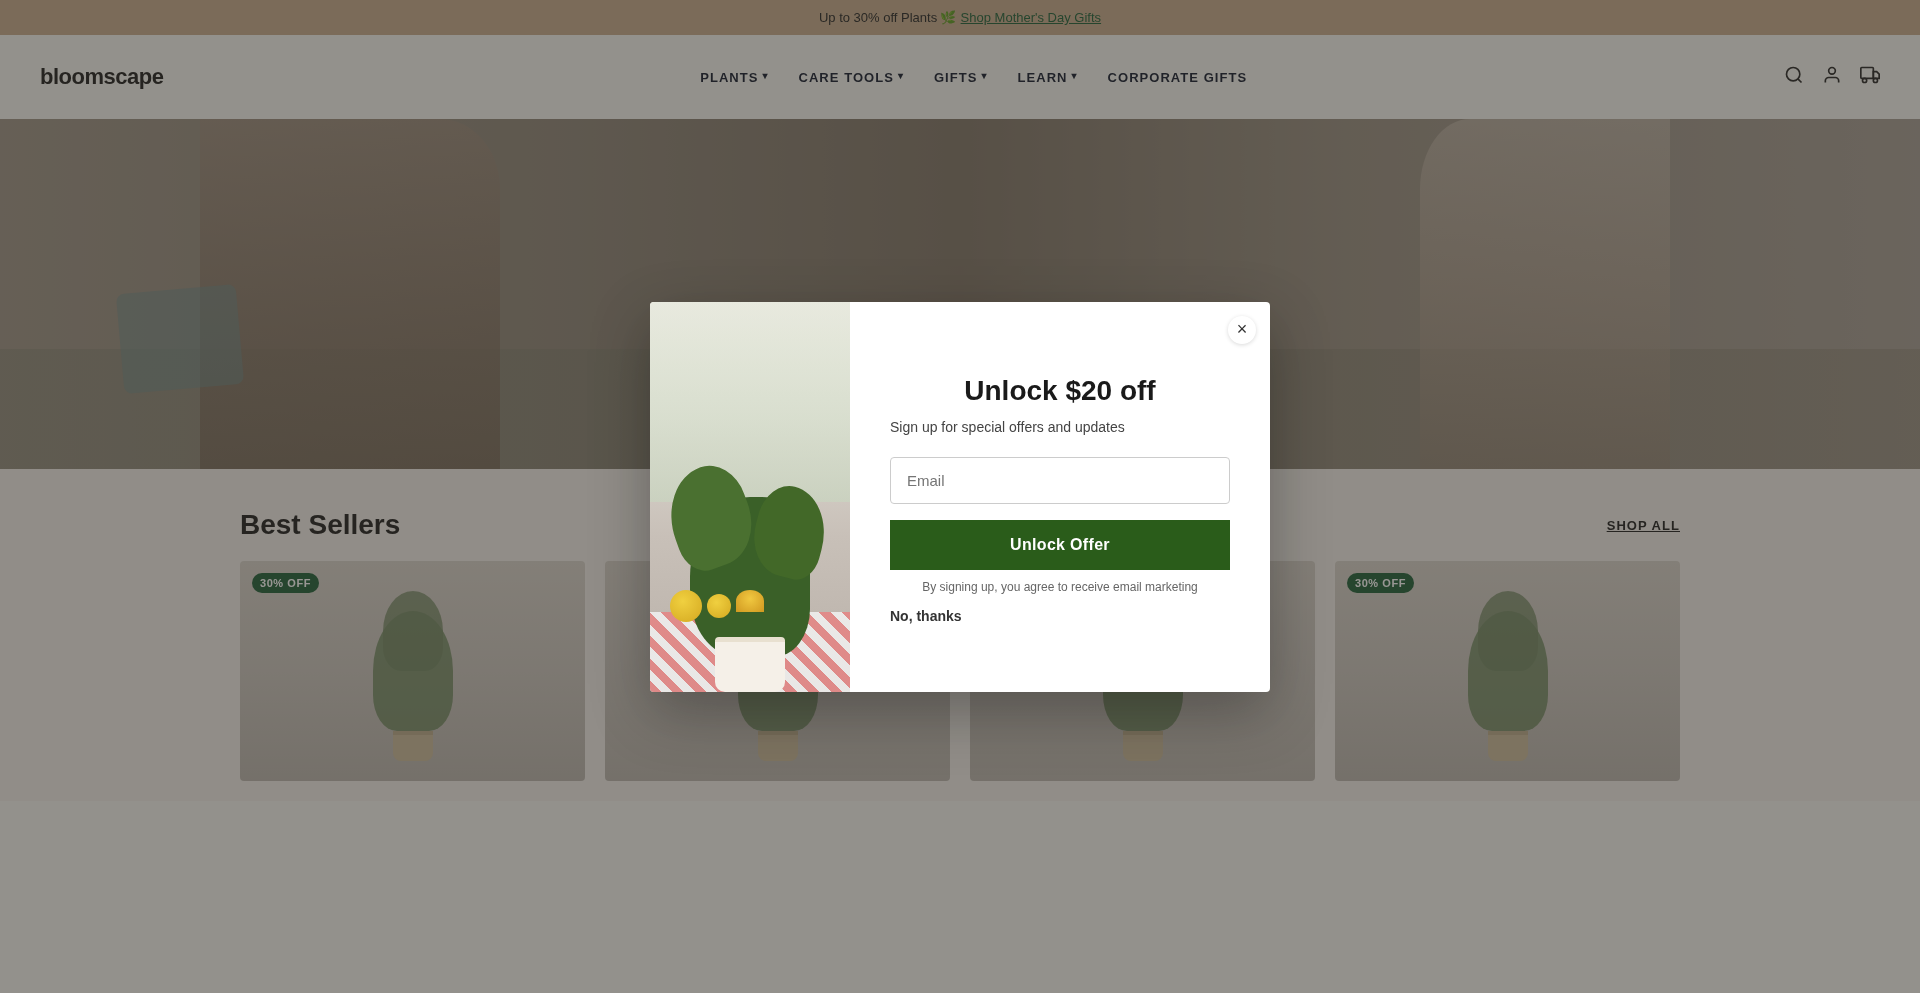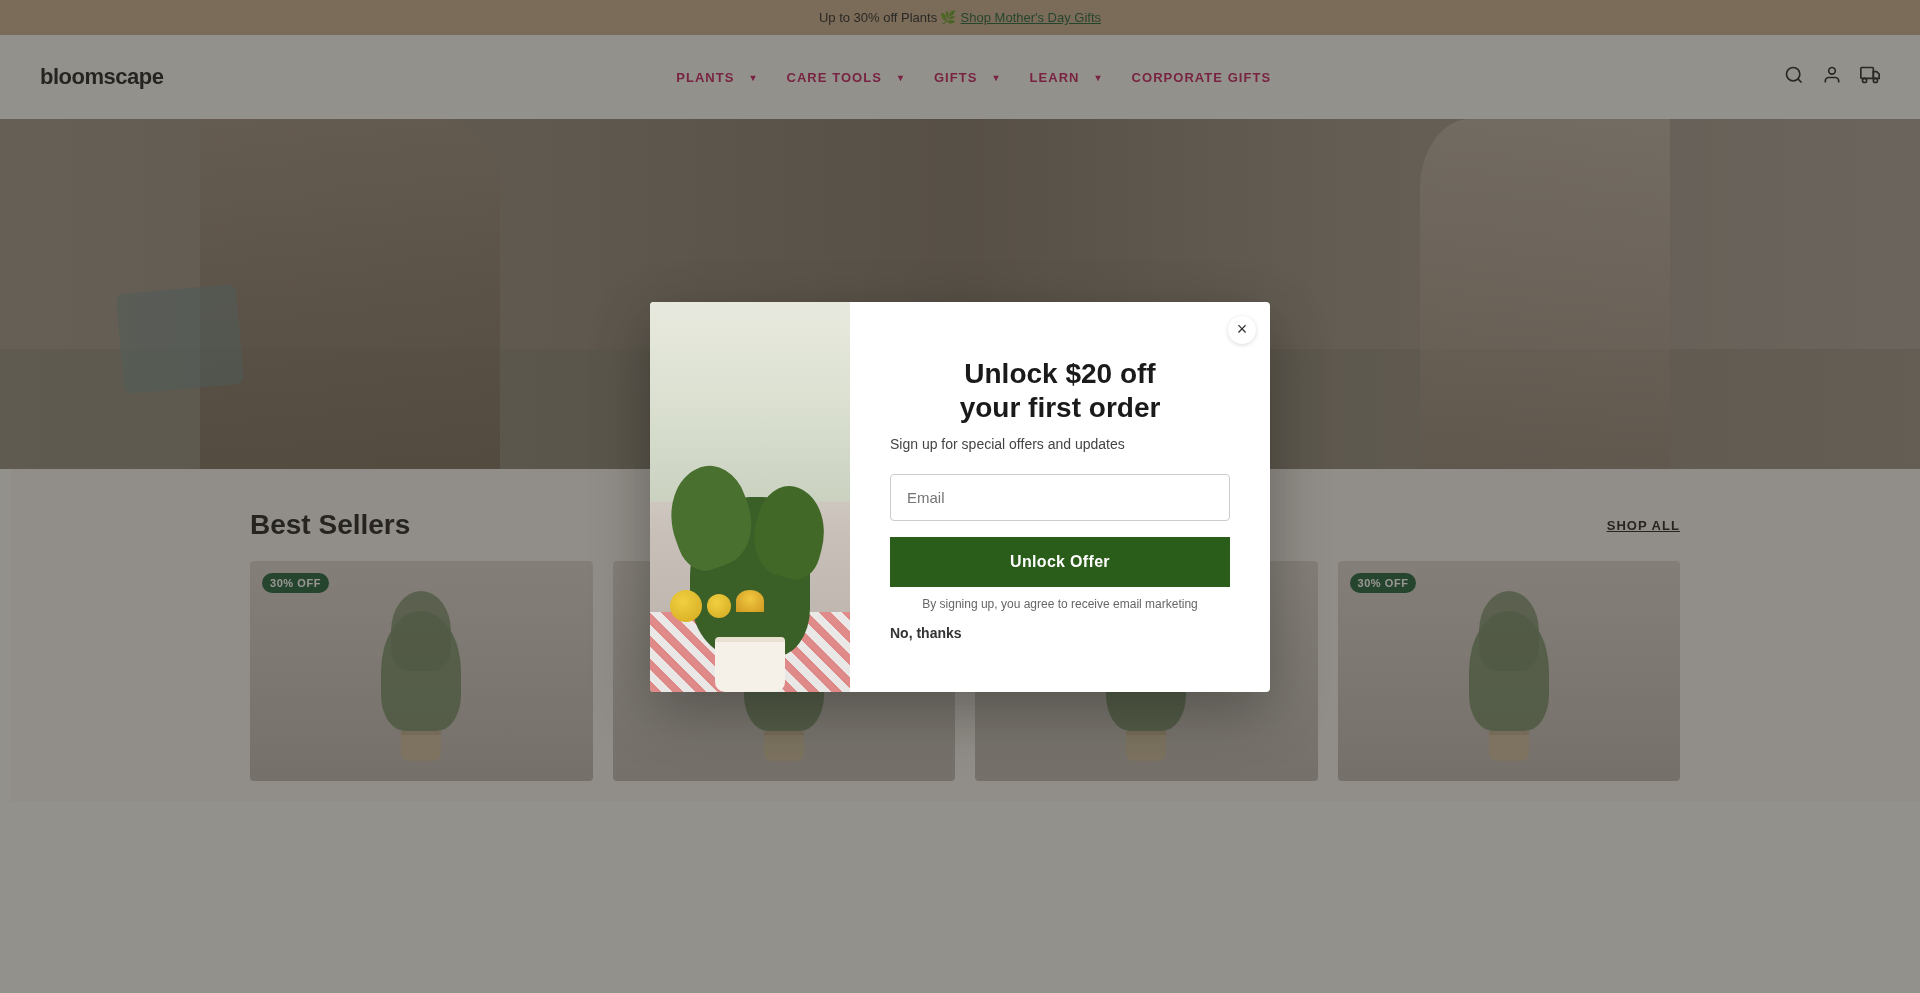--- a/index.html
+++ b/index.html
@@ -34,25 +34,24 @@
     nav {
       display: flex;
       gap: 30px;
       align-items: center;
     }
     .nav-item {
       font-size: 13px;
       font-weight: 600;
       letter-spacing: 0.08em;
       text-transform: uppercase;
-      color: #be185d;
+      color: #0f172a;
       cursor: pointer;
       display: flex;
-      align-items: center;
-      gap: 16px;
+      gap: 4px;
     }
     .nav-item .chevron { font-size: 10px; }
     .header-icons {
       display: flex;
       gap: 18px;
       align-items: center;
     }
     .header-icon {
       cursor: pointer;
       font-size: 20px;
@@ -113,21 +112,20 @@
       background: #6a8a8a;
       opacity: 0.5;
       border-radius: 8px;
       transform: rotate(-5deg);
     }
 
     
     .best-sellers {
       background: #f0ede8;
       padding: 40px 240px 20px;
-      margin-left: 10px;
     }
     .section-header {
       display: flex;
       justify-content: space-between;
       align-items: center;
       margin-bottom: 20px;
     }
     .section-title {
       font-size: 28px;
       font-weight: 700;
@@ -536,21 +534,20 @@
       </div>
     </div>
 
     <div class="modal-content">
       <button class="modal-close">
         <span>×</span>
       </button>
 
       <h2 class="modal-headline">
         <span>Unlock $20 off</span><br>
-        <span>your first order</span>
       </h2>
 
       <p class="modal-subtext">Sign up for special offers and updates</p>
 
       <input class="modal-email-input" type="email" placeholder="Email" style="">
 
       <button class="modal-cta-btn">Unlock Offer</button>
 
       <p class="modal-disclaimer">By signing up, you agree to receive email marketing</p>
 

